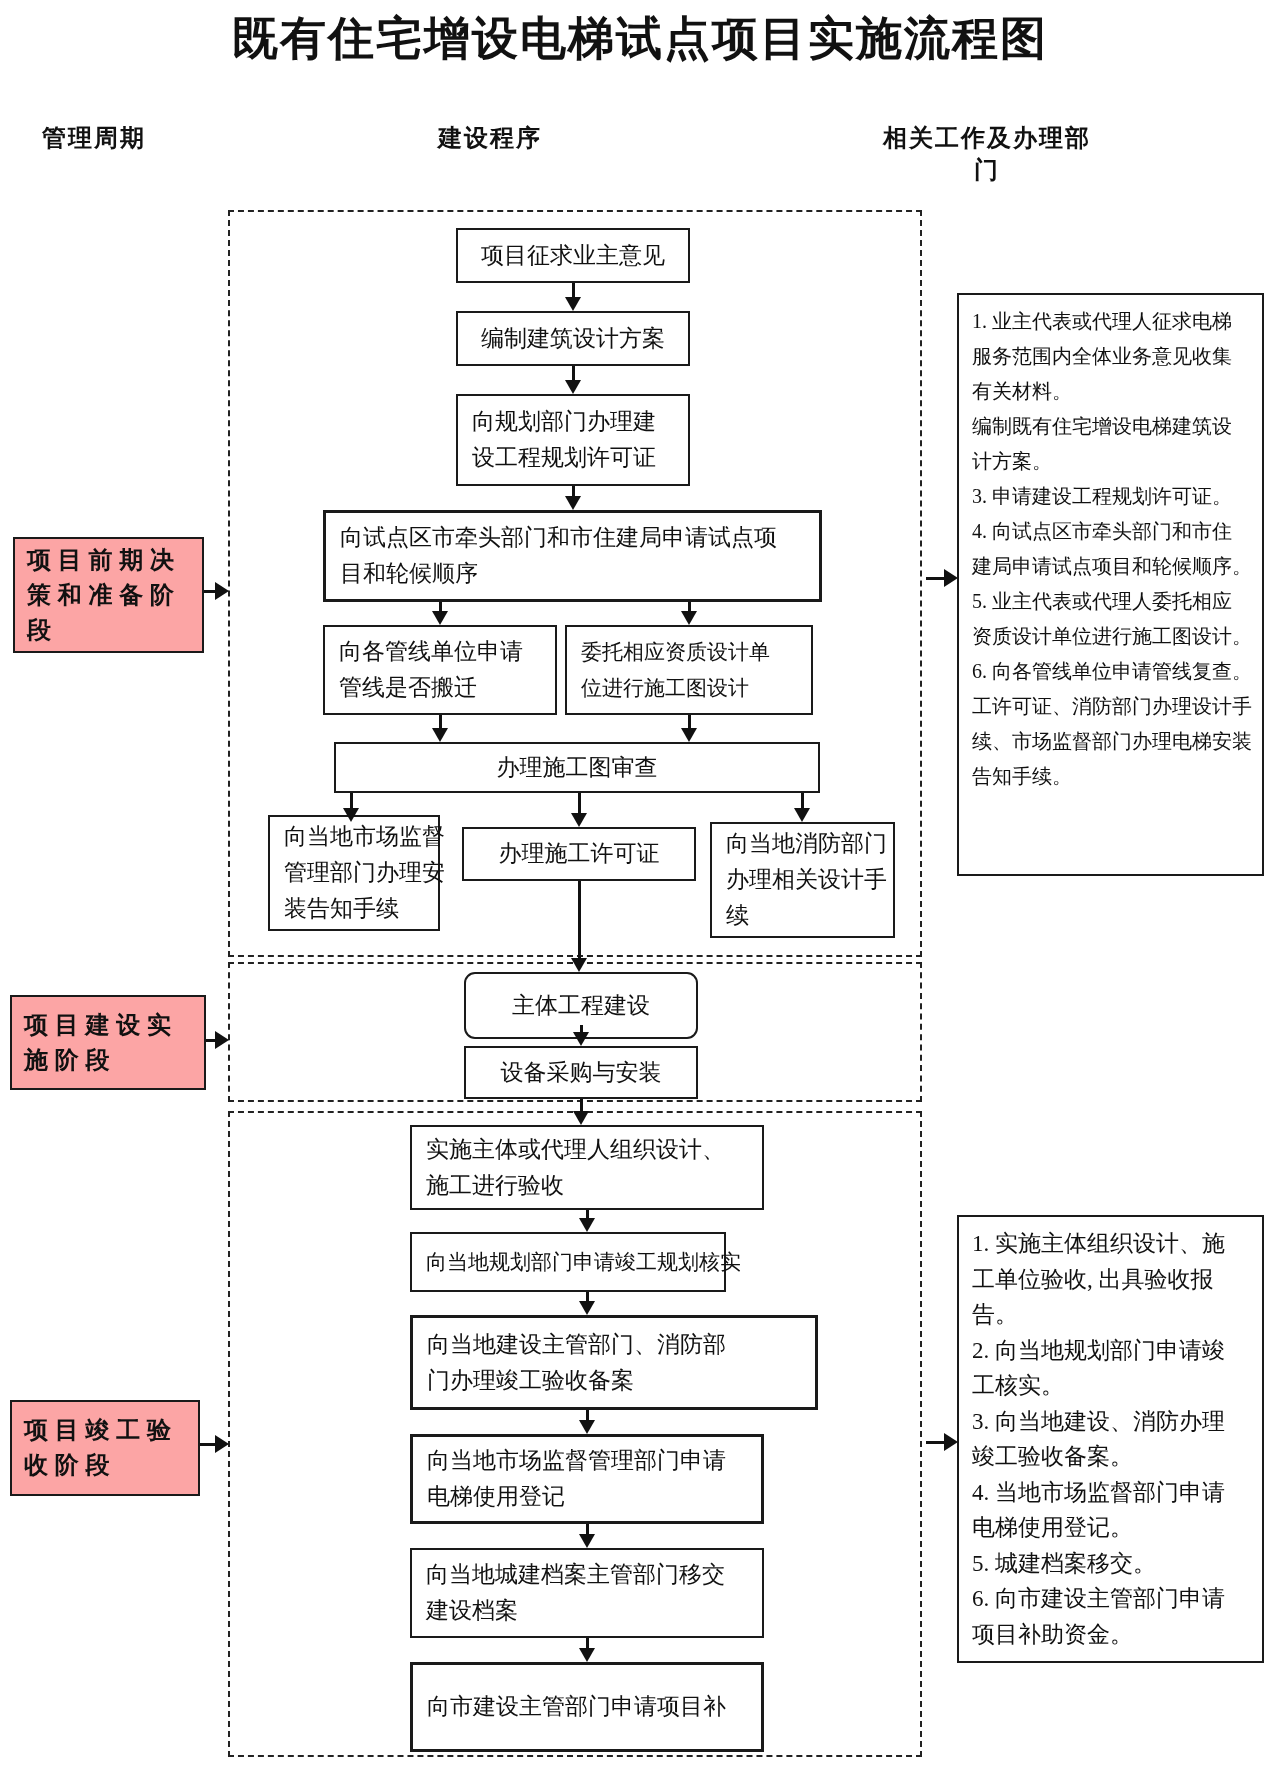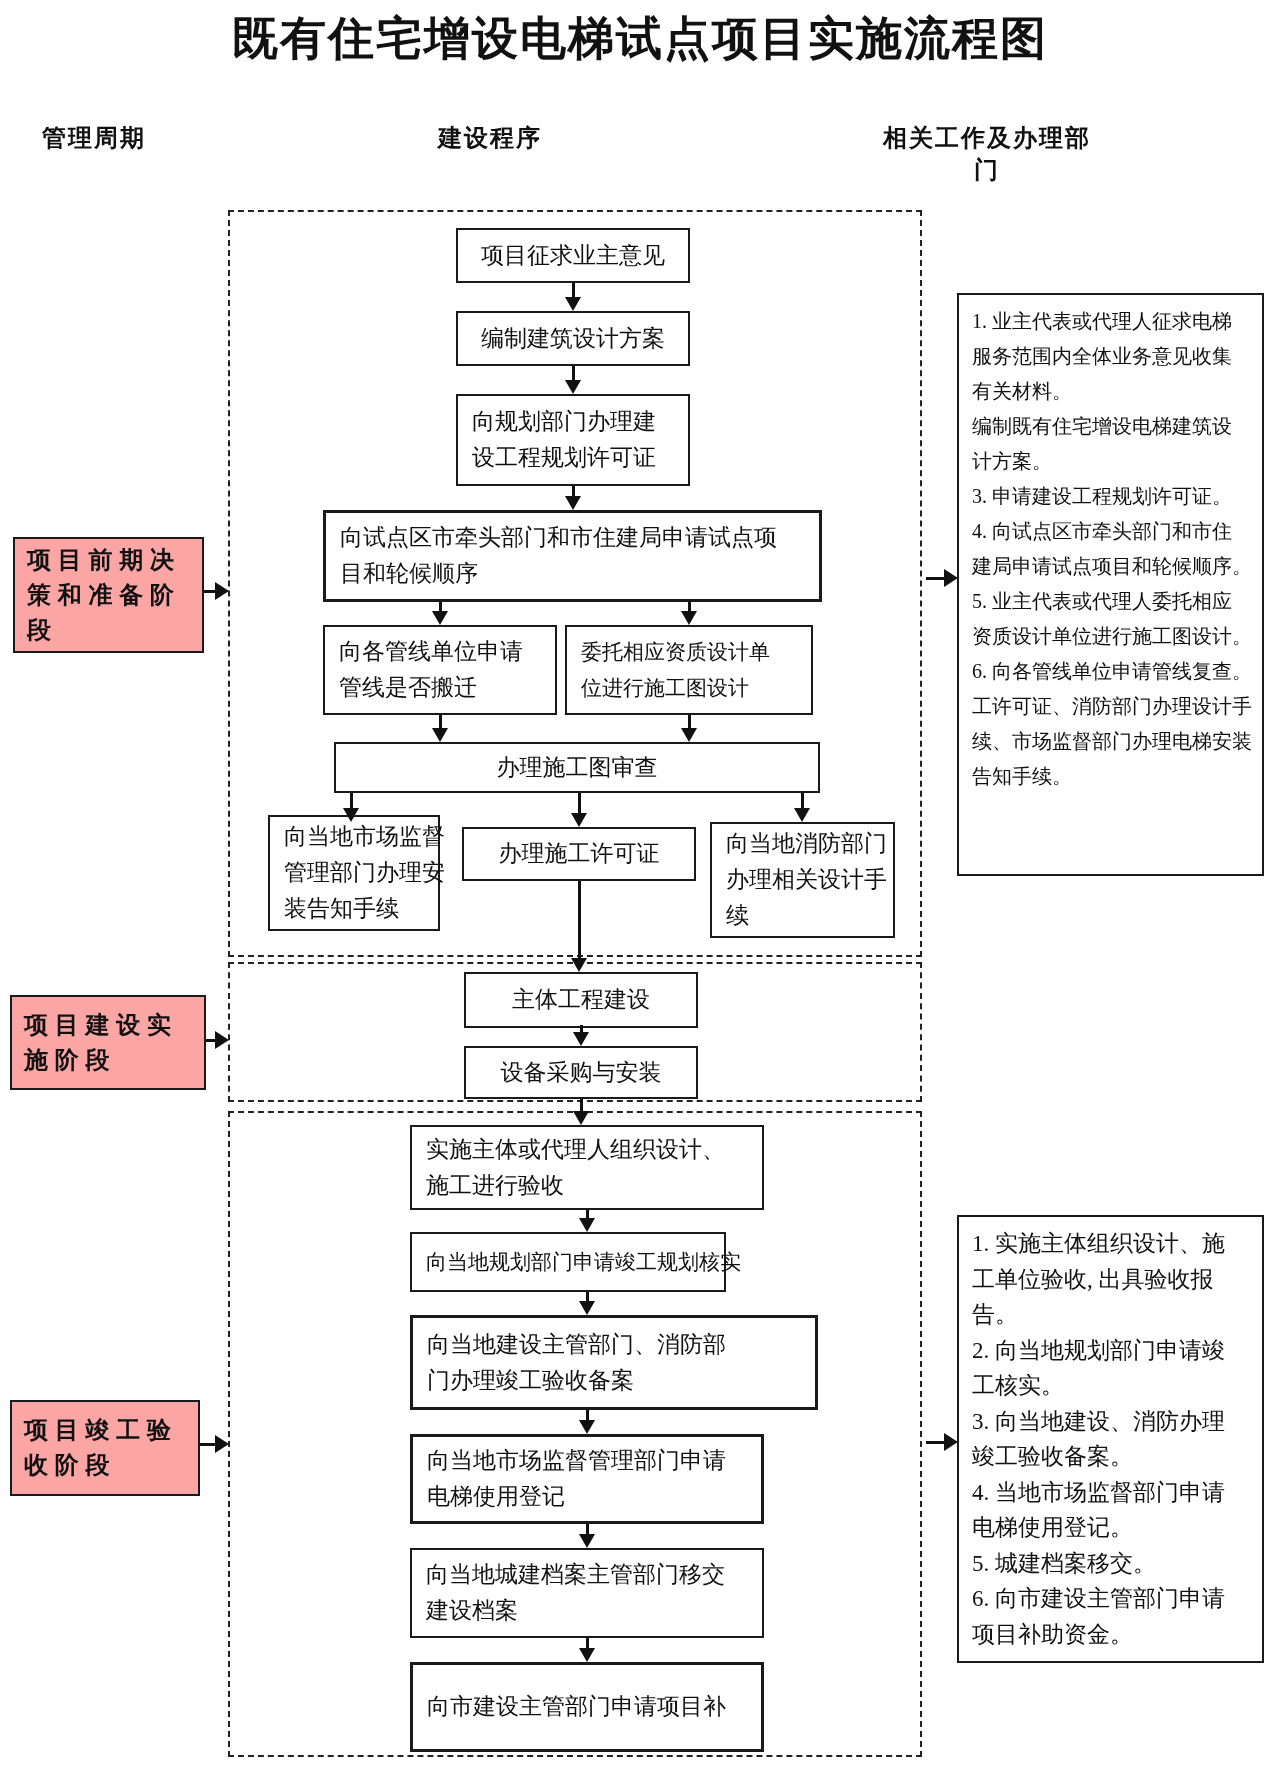--- a/index.html
+++ b/index.html
@@ -147,21 +147,21 @@
     </div>
   <div class="abs fbox c" style="left:462px;top:827px;width:234px;height:54px;">
       <div class="ln">办理施工许可证</div>
     </div>
   <div class="abs fbox" style="left:710px;top:822px;width:185px;height:116px;">
       <div class="ln">向当地消防部门</div>
       <div class="ln">办理相关设计手</div>
       <div class="ln">续</div>
     </div>
 
-  <div class="abs fbox c" style="left:464px;top:972px;width:234px;height:56px;">
+  <div class="abs fbox c" style="left:464px;top:972px;width:234px;height:67px;border-radius:11px;">
       <div class="ln">主体工程建设</div>
     </div>
   <div class="abs fbox c" style="left:464px;top:1046px;width:234px;height:53px;">
       <div class="ln">设备采购与安装</div>
     </div>
 
   <div class="abs fbox" style="left:410px;top:1125px;width:354px;height:85px;">
       <div class="ln">实施主体或代理人组织设计、</div>
       <div class="ln">施工进行验收</div>
     </div>

